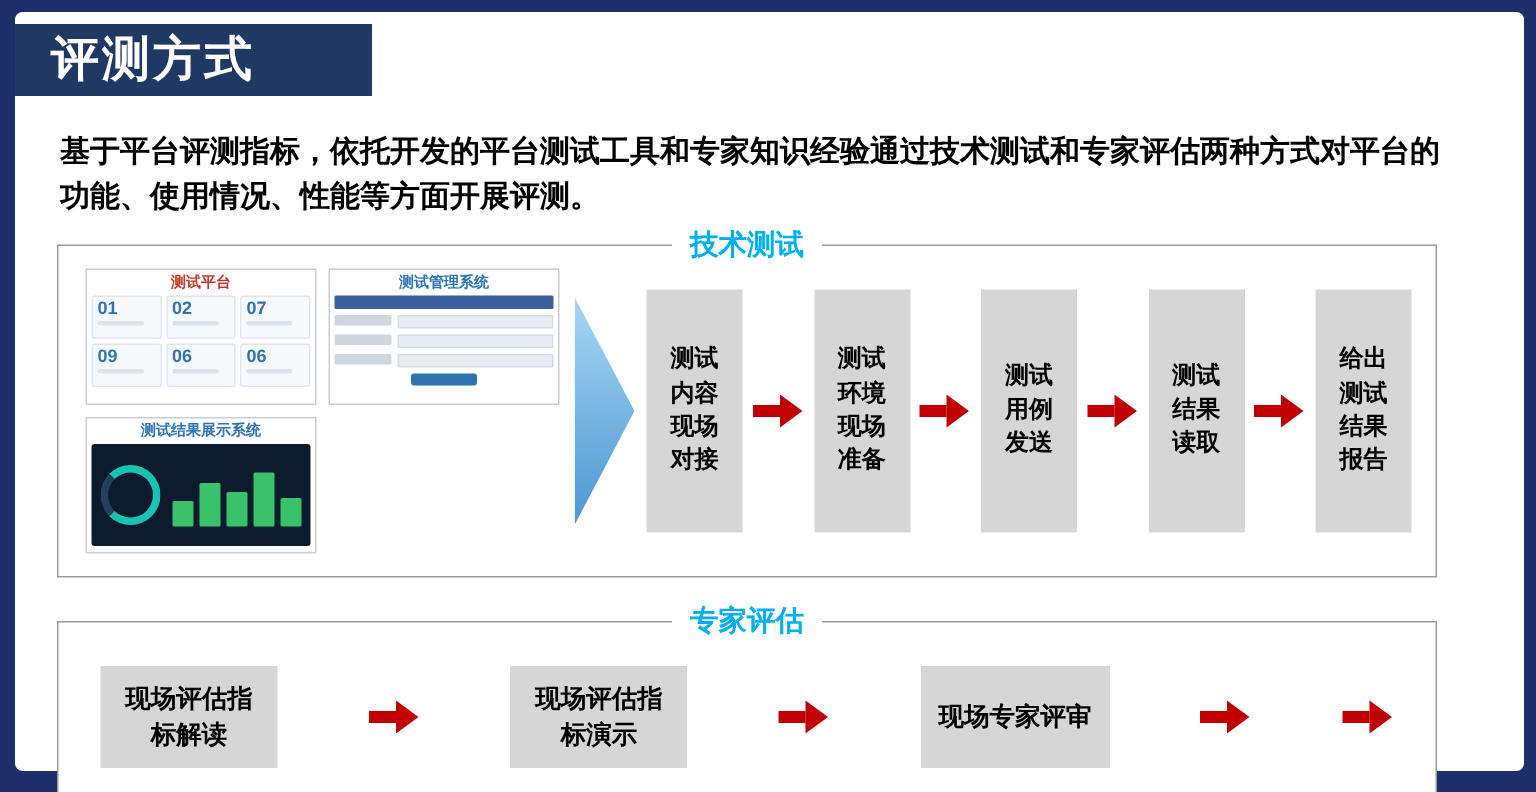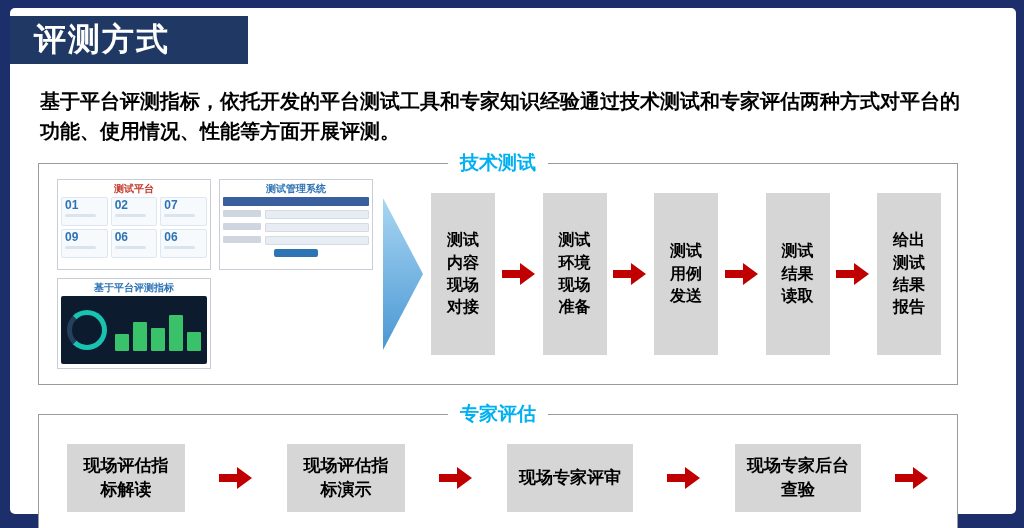--- a/index.html
+++ b/index.html
@@ -176,21 +176,21 @@
             <div class="form-row">
                 <i class="lab"></i>
                 <i class="inp"></i>
               </div>
             <div class="form-btn"></div>
           </div>
         </figure>
 
 
         <figure class="shot">
-          <figcaption class="shot-title blue">基于平台评测指标</figcaption>
+          <figcaption class="shot-title blue">测试结果展示系统</figcaption>
           <div class="dash">
             <div class="gauge"></div>
             <div class="dash-bars">
               <i class="b1"></i>
                 <i class="b2"></i>
                 <i class="b3"></i>
                 <i class="b4"></i>
                 <i class="b5"></i>
             </div>
           </div>
@@ -232,19 +232,17 @@
     <span class="panel-label">专家评估</span>
     <div class="expert-content">
       <div class="step-box">现场评估指
 标解读</div>
       <div class="rarrow"></div>
       <div class="step-box">现场评估指
 标演示</div>
       <div class="rarrow"></div>
       <div class="step-box">现场专家评审</div>
       <div class="rarrow"></div>
-      <div class="step-box">现场专家后台
-查验</div>
       <div class="rarrow"></div>
     </div>
   </section>
 
 </div>
 
 </body></html>

